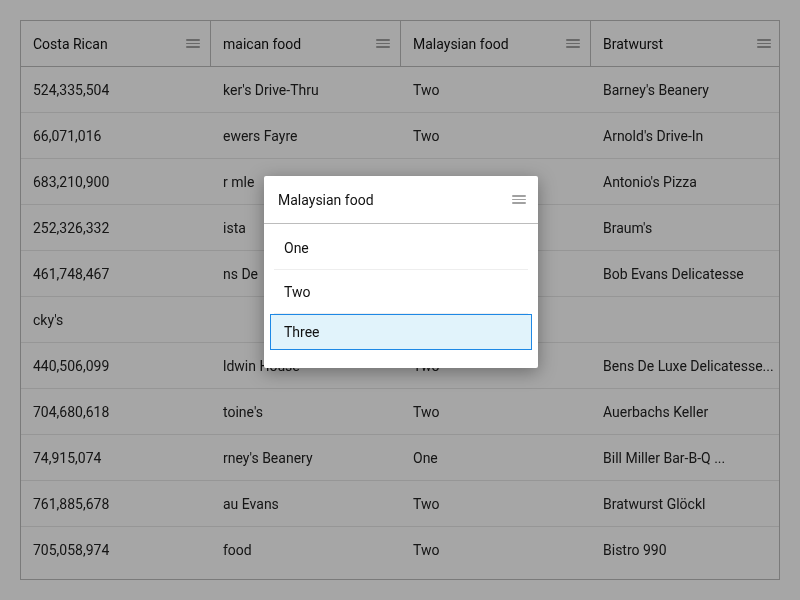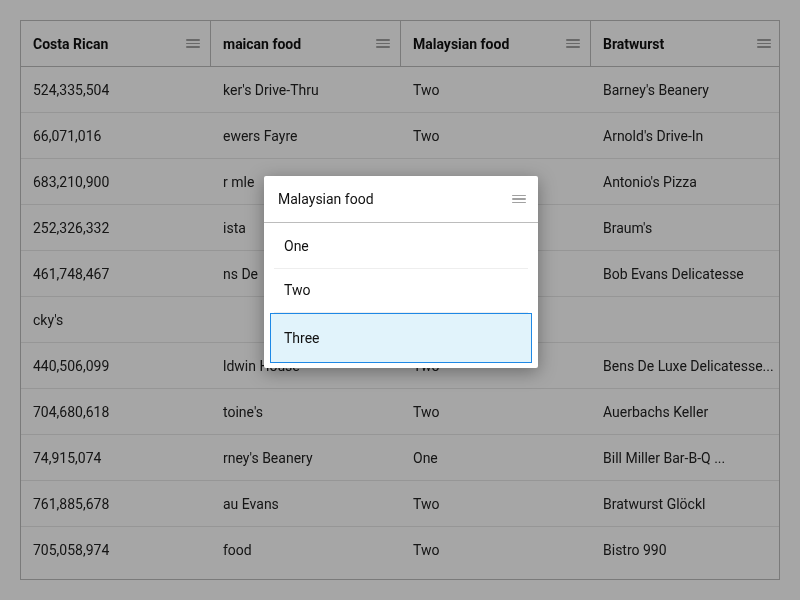--- a/index.html
+++ b/index.html
@@ -1,21 +1,21 @@
 <!DOCTYPE html>
 <html><head>
 <meta charset="utf-8">
 <style>
   * { box-sizing: border-box; margin: 0; padding: 0; }
   html, body { width: 800px; height: 600px; font-family: -apple-system, BlinkMacSystemFont, "Segoe UI", Roboto, Arial, sans-serif; font-size: 14px; color: #111; background: #fff; overflow: hidden; }
   .table-wrap { position: absolute; left: 20px; top: 20px; width: 760px; height: 560px; border: 1px solid #bcbcbc; }
   .thead { display: flex; height: 46px; border-bottom: 1px solid #bcbcbc; }
   .th {
     display: flex; align-items: center; justify-content: space-between;
-    padding: 0 10px 0 12px; font-weight: 700; font-size: 14px; color: #111;
+    padding: 0 10px 0 12px; font-weight: 400; font-size: 14px; color: #111;
     border-right: 1px solid #bcbcbc;
   }
   .th:last-child { border-right: none; }
   .col0 { width: 190px; flex: 0 0 190px; }
   .col1 { width: 190px; flex: 0 0 190px; }
   .col2 { width: 190px; flex: 0 0 190px; }
   .col3 { width: 190px; flex: 0 0 190px; }
   .menu-icon { display: inline-flex; flex-direction: column; gap: 2px; width: 14px; opacity: .55; }
   .menu-icon span { display: block; height: 1.5px; background: #555; width: 100%; border-radius: 1px; }
   .tbody { }
@@ -37,21 +37,21 @@
   .popup-list { padding: 2px 10px 8px 10px; overflow: hidden; }
   .popup-item {
     height: 44px; display: flex; align-items: center; padding: 0 10px;
     border-bottom: 1px solid #eee; font-size: 14px; cursor: pointer;
   }
   .popup-item:last-child { border-bottom: none; }
   .popup-item.selected {
     background: #e1f3fb;
     border: 1px solid #1e88e5;
     margin: 0 -4px; padding: 0 13px;
-    height: 50px;
+    height: 36px;
   }
 </style>
 </head>
 <body>
 
 <div class="table-wrap">
   <div class="thead">
     <div class="th col0">
       <span>Costa Rican</span>
       <span class="menu-icon">

